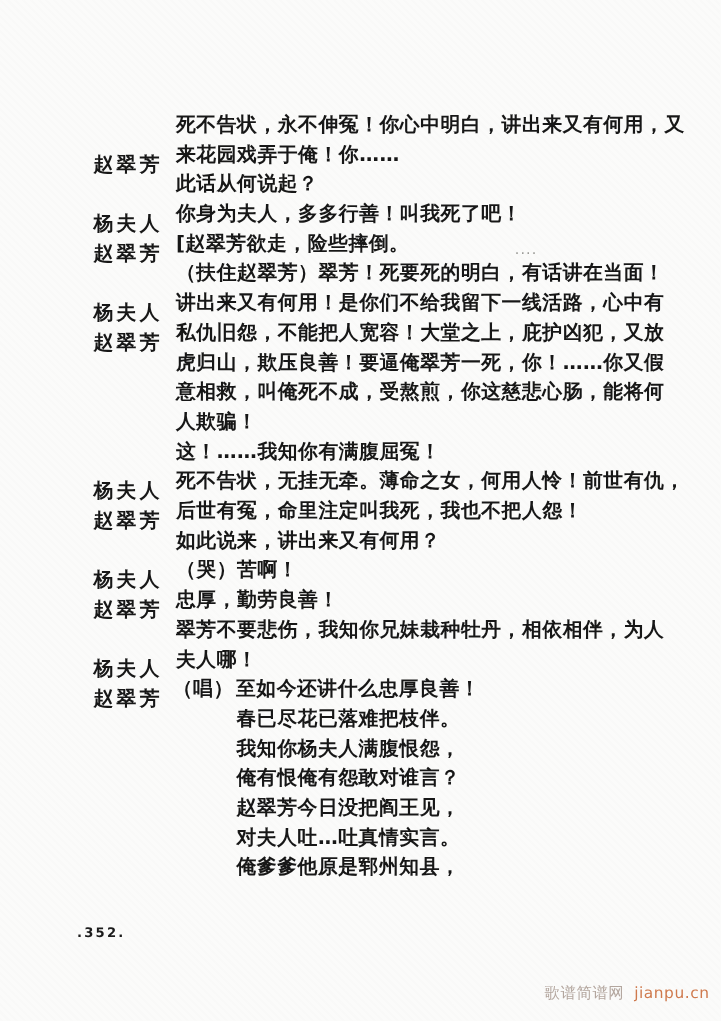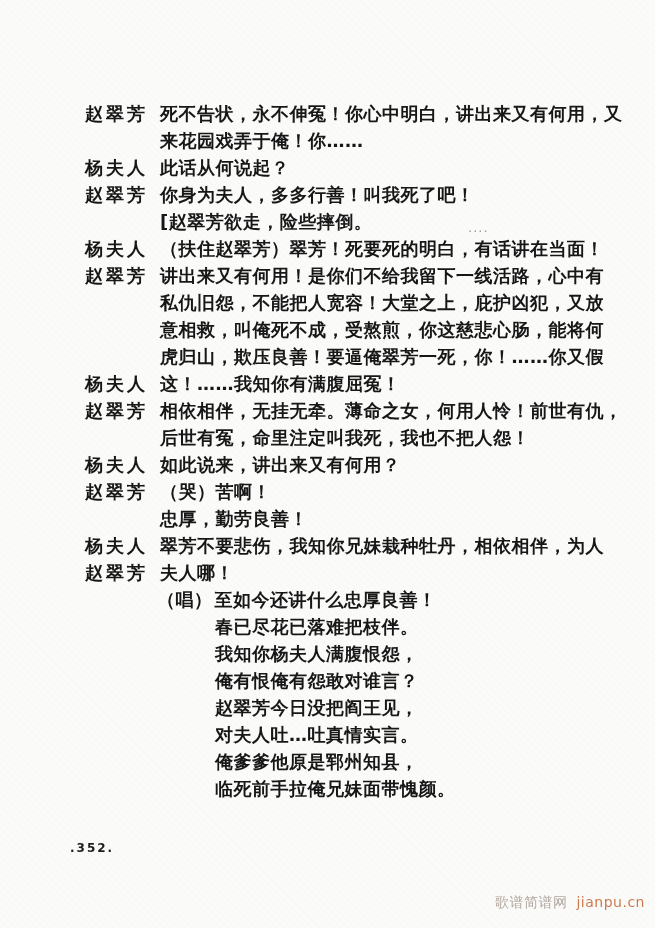--- a/index.html
+++ b/index.html
@@ -33,20 +33,21 @@
     font-weight: bold;
     letter-spacing: 0.5px;
     white-space: nowrap;
   }
   .line .speaker {
     display: inline-block;
     width: 63px;
     letter-spacing: 3px;
     margin-right: 12px;
     vertical-align: top;
+    margin-top: 36px;
   }
   .line.cont  { padding-left: 75px; }
   .line.stage { padding-left: 75px; }
   .line.chang { padding-left: 72px; }
   .line.verse { padding-left: 130px; }
   .line .prefix { margin-right: 2px; }
   .page-number {
     position: absolute;
     left: 70px;
     top: 841px;
@@ -81,38 +82,38 @@
 
   <div class="script">
       <div class="line speaker"><span class="speaker">赵翠芳</span><span class="body">死不告状，永不伸冤！你心中明白，讲出来又有何用，又</span></div>
       <div class="line cont"><span class="body">来花园戏弄于俺！你……</span></div>
       <div class="line speaker"><span class="speaker">杨夫人</span><span class="body">此话从何说起？</span></div>
       <div class="line speaker"><span class="speaker">赵翠芳</span><span class="body">你身为夫人，多多行善！叫我死了吧！</span></div>
       <div class="line stage"><span class="body">[赵翠芳欲走，险些摔倒。</span></div>
       <div class="line speaker"><span class="speaker">杨夫人</span><span class="body">（扶住赵翠芳）翠芳！死要死的明白，有话讲在当面！</span></div>
       <div class="line speaker"><span class="speaker">赵翠芳</span><span class="body">讲出来又有何用！是你们不给我留下一线活路，心中有</span></div>
       <div class="line cont"><span class="body">私仇旧怨，不能把人宽容！大堂之上，庇护凶犯，又放</span></div>
+      <div class="line cont"><span class="body">虎归山，欺压良善！要逼俺翠芳一死，你！……你又假</span></div>
       <div class="line cont"><span class="body">意相救，叫俺死不成，受熬煎，你这慈悲心肠，能将何</span></div>
-      <div class="line cont"><span class="body">虎归山，欺压良善！要逼俺翠芳一死，你！……你又假</span></div>
+      <div class="line cont"><span class="body">人欺骗！</span></div>
       <div class="line speaker"><span class="speaker">杨夫人</span><span class="body">这！……我知你有满腹屈冤！</span></div>
-      <div class="line speaker"><span class="speaker">赵翠芳</span><span class="body">相依相伴，无挂无牵。薄命之女，何用人怜！前世有仇，</span></div>
+      <div class="line speaker"><span class="speaker">赵翠芳</span><span class="body">死不告状，无挂无牵。薄命之女，何用人怜！前世有仇，</span></div>
       <div class="line cont"><span class="body">后世有冤，命里注定叫我死，我也不把人怨！</span></div>
       <div class="line speaker"><span class="speaker">杨夫人</span><span class="body">如此说来，讲出来又有何用？</span></div>
       <div class="line speaker"><span class="speaker">赵翠芳</span><span class="body">（哭）苦啊！</span></div>
       <div class="line cont"><span class="body">忠厚，勤劳良善！</span></div>
       <div class="line speaker"><span class="speaker">杨夫人</span><span class="body">翠芳不要悲伤，我知你兄妹栽种牡丹，相依相伴，为人</span></div>
       <div class="line speaker"><span class="speaker">赵翠芳</span><span class="body">夫人哪！</span></div>
       <div class="line chang"><span class="prefix">（唱）</span><span class="body">至如今还讲什么忠厚良善！</span></div>
       <div class="line verse"><span class="body">春已尽花已落难把枝伴。</span></div>
       <div class="line verse"><span class="body">我知你杨夫人满腹恨怨，</span></div>
       <div class="line verse"><span class="body">俺有恨俺有怨敢对谁言？</span></div>
       <div class="line verse"><span class="body">赵翠芳今日没把阎王见，</span></div>
       <div class="line verse"><span class="body">对夫人吐…吐真情实言。</span></div>
       <div class="line verse"><span class="body">俺爹爹他原是郓州知县，</span></div>
-      <div class="line verse"><span class="body">临死前手拉俺兄妹面带愧颜。</span></div>
     </div>
 
   <div class="artifact">....</div>
 
   <div class="page-number">.352.</div>
 
   <div class="watermark">
     <span class="wm-name">歌谱简谱网</span>
     <span class="wm-url">jianpu.cn</span>
   </div>

